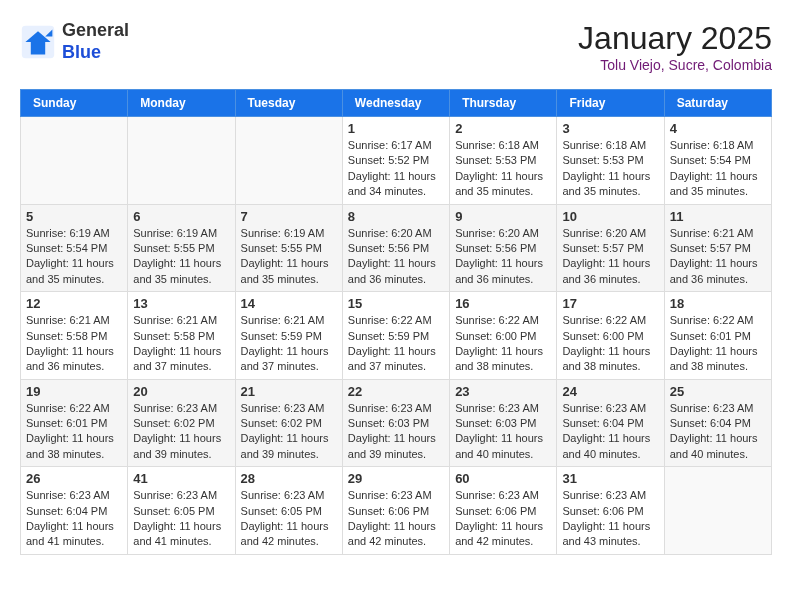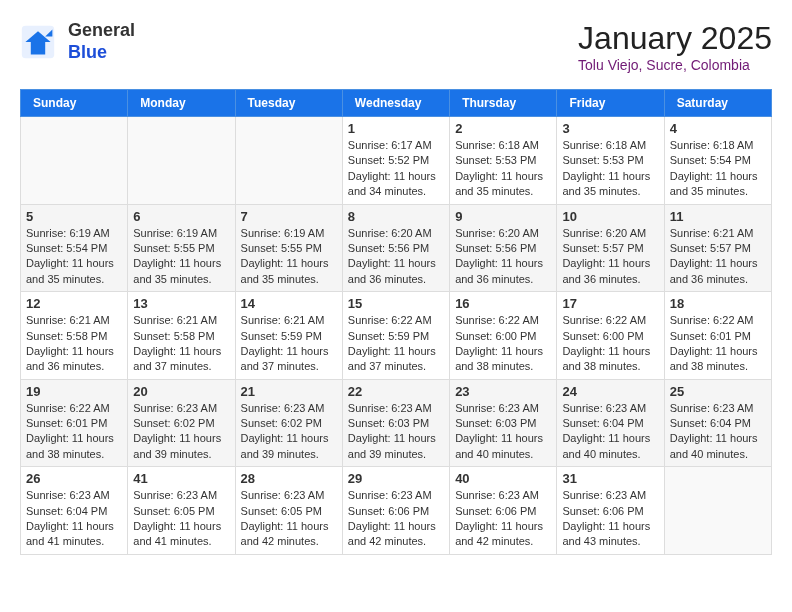--- a/index.html
+++ b/index.html
@@ -12,35 +12,35 @@
     }
     .header {
       display: flex;
       justify-content: space-between;
       align-items: flex-start;
       margin-bottom: 16px;
     }
     .logo {
       display: flex;
       align-items: center;
-      gap: 12px;
+      gap: 6px;
     }
     .logo-text {
       font-size: 18px;
       font-weight: bold;
       line-height: 1.2;
     }
     .logo-general { color: #333; }
     .logo-blue { color: #1d4ed8; }
     .logo-icon {
       width: 36px;
       height: 36px;
     }
     .title-block {
-      text-align: left;
+      text-align: right;
     }
     .month-title {
       font-size: 32px;
       font-weight: normal;
       color: #222;
     }
     .subtitle {
       font-size: 14px;
       color: #701a75;
     }
@@ -243,21 +243,21 @@
         </td>
         <td>
           <div class="day-number">28</div>
           <div class="cell-text">Sunrise: 6:23 AM<br>Sunset: 6:05 PM<br>Daylight: 11 hours and 42 minutes.</div>
         </td>
         <td>
           <div class="day-number">29</div>
           <div class="cell-text">Sunrise: 6:23 AM<br>Sunset: 6:06 PM<br>Daylight: 11 hours and 42 minutes.</div>
         </td>
         <td>
-          <div class="day-number">40</div>
+          <div class="day-number">60</div>
           <div class="cell-text">Sunrise: 6:23 AM<br>Sunset: 6:06 PM<br>Daylight: 11 hours and 42 minutes.</div>
         </td>
         <td>
           <div class="day-number">31</div>
           <div class="cell-text">Sunrise: 6:23 AM<br>Sunset: 6:06 PM<br>Daylight: 11 hours and 43 minutes.</div>
         </td>
         <td class="empty"></td>
       </tr>
     </tbody>
 </table>

